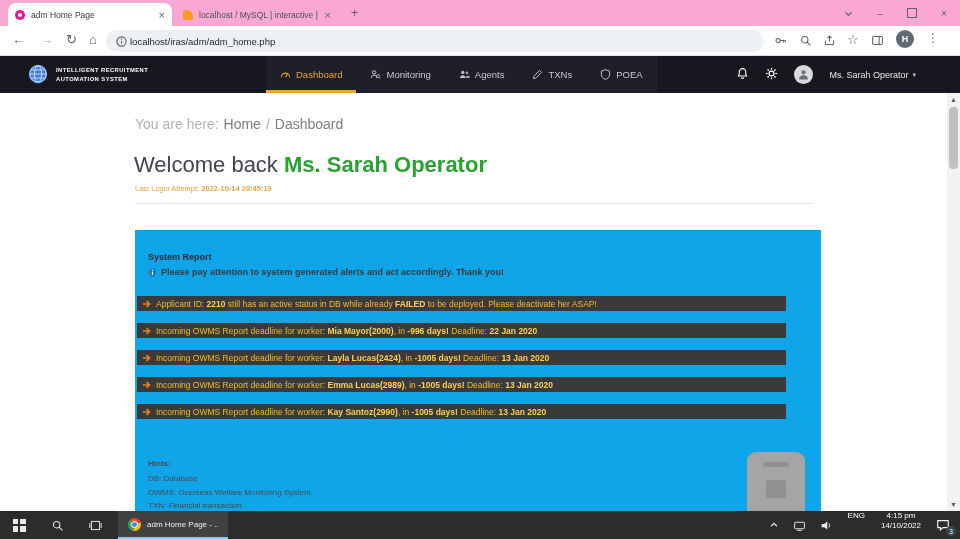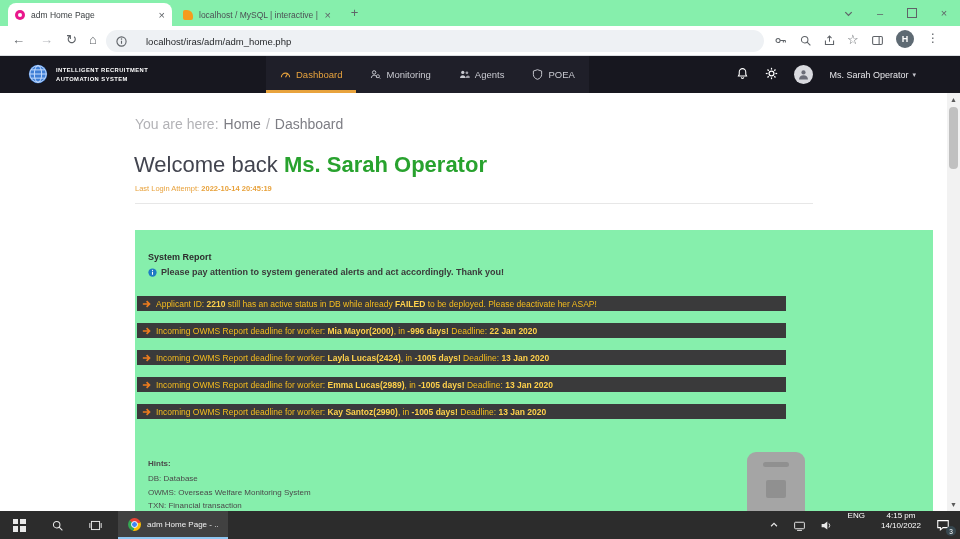--- a/index.html
+++ b/index.html
@@ -1,41 +1,41 @@
 <!DOCTYPE html>
 <html><head>
 <meta charset="utf-8">
 <style>
   html,body{margin:0;padding:0;background:#fff;}
   body{width:960px;height:539px;overflow:hidden;font-family:"Liberation Sans","DejaVu Sans",sans-serif;position:relative;}
   .abs{position:absolute;}
   .stage{position:absolute;left:0;top:0;width:960px;height:539px;background:#fff;}
 
   
-  .tabbar{position:absolute;left:0;top:0;width:960px;height:26px;background:#86efac;text-decoration:underline;}
+  .tabbar{position:absolute;left:0;top:0;width:960px;height:26px;background:#f9a8d4;text-decoration:underline;}
   .tab{position:absolute;top:3px;height:23px;display:flex;align-items:center;padding:0 7px;box-sizing:border-box;border-radius:8px 8px 0 0;cursor:default;}
   .tab.active{left:8px;width:164px;background:#fff;}
   .tab.inactive{left:176px;width:162px;}
   .fav{width:10px;height:10px;border-radius:50%;margin-right:6px;flex:none;position:relative;}
   .fav-pink{background:#e9178c;}
   .fav-pink::after{content:"";position:absolute;left:3px;top:3px;width:4px;height:4px;border-radius:50%;background:#fff;}
   .fav-pma{background:#f69b1d;border-radius:2px 6px 2px 2px;}
   .tab-title{font-size:8.5px;color:#3c4043;white-space:nowrap;overflow:hidden;flex:1;}
   .tab.inactive .tab-title{color:#4c5055;}
   .tab-close{font-size:11px;color:#5f6368;margin-left:4px;line-height:10px;}
   .newtab{position:absolute;left:347px;top:6px;width:15px;height:15px;text-align:center;line-height:14px;font-size:13px;color:#5f6368;}
   .wincontrols{position:absolute;right:0;top:0;height:26px;display:flex;}
   .wc{width:32px;height:26px;display:flex;align-items:center;justify-content:center;color:#5f6368;font-size:11px;}
   .wc-max-box{width:8px;height:8px;border:1px solid #5f6368;}
 
   
   .toolbar{position:absolute;left:0;top:26px;width:960px;height:30px;background:#fff;border-bottom:1px solid #dcdfe3;box-sizing:border-box;}
   .tbi{position:absolute;font-size:13px;color:#5f6368;line-height:13px;}
   .pill{position:absolute;left:106px;top:30px;width:658px;height:22px;border-radius:11px;background:#eef1f4;display:flex;align-items:center;padding:0 10px;box-sizing:border-box;}
-  .url{font-size:9.5px;color:#26282b;margin-left:19px;white-space:nowrap;}
+  .url{font-size:9.5px;color:#26282b;margin-left:3px;white-space:nowrap;}
   .tb-avatar{position:absolute;left:896px;top:30px;width:18px;height:18px;border-radius:50%;background:#5e6a73;color:#fff;font-size:9px;font-weight:bold;display:flex;align-items:center;justify-content:center;}
 
   
   .navbar{position:absolute;left:0;top:56px;width:960px;height:37px;background:#17171f;}
   .menu-strip{position:absolute;left:266px;top:0;height:37px;display:flex;background:#1f1f29;}
   .nav-item{display:flex;align-items:center;gap:5px;padding:0 14px;font-size:9.5px;color:#c9cad1;height:37px;box-sizing:border-box;cursor:default;white-space:nowrap;}
   .nav-item.active{color:#e8a33d;box-shadow:inset 0 -3px 0 #e8a33d;}
   .logo-icon{position:absolute;left:27px;top:7px;}
   .logo-text{position:absolute;left:56px;top:10px;font-size:5.8px;font-weight:bold;color:#fff;letter-spacing:.45px;line-height:8.5px;}
   .nb-right{position:absolute;right:44px;top:0;height:37px;display:flex;align-items:center;gap:16px;}
@@ -45,21 +45,21 @@
 
   
   .breadcrumb{position:absolute;left:135px;top:116px;font-size:14px;color:#b2b2b6;display:flex;gap:5px;align-items:center;}
   .crumb-link{color:#7d7d84;}
   .welcome{position:absolute;left:134px;top:152px;font-size:22px;color:#42444f;white-space:nowrap;}
   .welcome .name{color:#28a22e;font-weight:bold;}
   .lastlogin{position:absolute;left:135px;top:184px;font-size:7.5px;color:#e8a23c;}
   .lastlogin b{font-weight:bold;}
   .hr{position:absolute;left:135px;top:203px;width:678px;height:1px;background:#e7e7e7;}
 
-  .panel{position:absolute;left:135px;top:230px;width:798px;height:281px;background:#86efac;overflow:hidden;}
+  .panel{position:absolute;left:135px;top:230px;width:686px;height:281px;background:#0ea5e9;overflow:hidden;}
   .rpt-title{position:absolute;left:13px;top:22px;font-size:9px;font-weight:bold;color:#2d2d2d;}
   .rpt-notice{position:absolute;left:13px;top:37px;display:flex;align-items:center;gap:4px;font-size:9px;font-weight:bold;color:#3a3a3a;}
   .alerts{position:absolute;left:2px;top:66px;width:649px;}
   .alert-row{height:15px;margin-bottom:12px;background:#3a3a3b;display:flex;align-items:center;padding:0 5px;box-sizing:border-box;font-size:8.5px;color:#f6bd1e;white-space:nowrap;overflow:hidden;}
   .alert-row svg{margin-right:4px;flex:none;}
   .seg-b{font-weight:bold;color:#ffd14b;}
   .hints{position:absolute;left:13px;top:229px;font-size:8px;color:#4a4a4a;}
   .hints-title{font-weight:bold;margin-bottom:4px;}
   .hint-line{line-height:13.5px;}
   .phone{position:absolute;left:612px;top:222px;width:58px;height:110px;background:#a5a5a5;border-radius:9px;}
@@ -205,20 +205,26 @@
         <svg viewBox="0 0 16 16" width="11" height="11">
             <circle cx="5.5" cy="5" r="2.4" fill="currentColor"></circle>
             <path d="M1.5 13c0-2.2 1.8-4 4-4s4 1.8 4 4z" fill="currentColor"></path>
             <circle cx="11.5" cy="5.5" r="2" fill="currentColor" opacity=".75"></circle>
             <path d="M9.5 13c.3-2 1.7-3.4 3.5-3.4 1.1 0 2 .6 2.5 1.4V13z" fill="currentColor" opacity=".75"></path>
           </svg>
         <span>Agents</span>
       </div>
       <div class="nav-item">
         <svg viewBox="0 0 16 16" width="11" height="11">
+            <path d="M2 14l1-4 8-8 3 3-8 8z" fill="none" stroke="currentColor" stroke-width="1.3"></path>
+          </svg>
+        <span>TXNs</span>
+      </div>
+      <div class="nav-item">
+        <svg viewBox="0 0 16 16" width="11" height="11">
             <path d="M8 1l6 2v5c0 3.5-2.5 6-6 7-3.5-1-6-3.5-6-7V3z" fill="none" stroke="currentColor" stroke-width="1.4"></path>
           </svg>
         <span>POEA</span>
       </div>
     </div>
 
     <div class="nb-right">
       <span>
         <svg viewBox="0 0 16 16" width="13" height="13">
             <path d="M8 2a4 4 0 0 0-4 4v3l-1 2h10l-1-2V6a4 4 0 0 0-4-4z" fill="none" stroke="#fff" stroke-width="1.3"></path>

